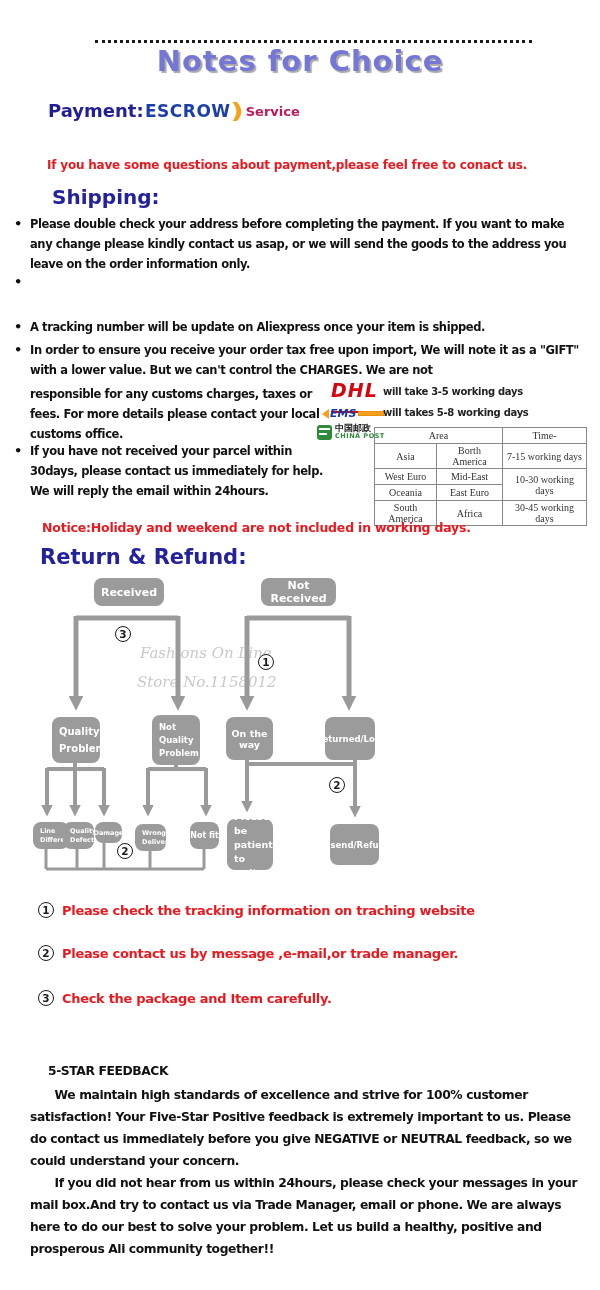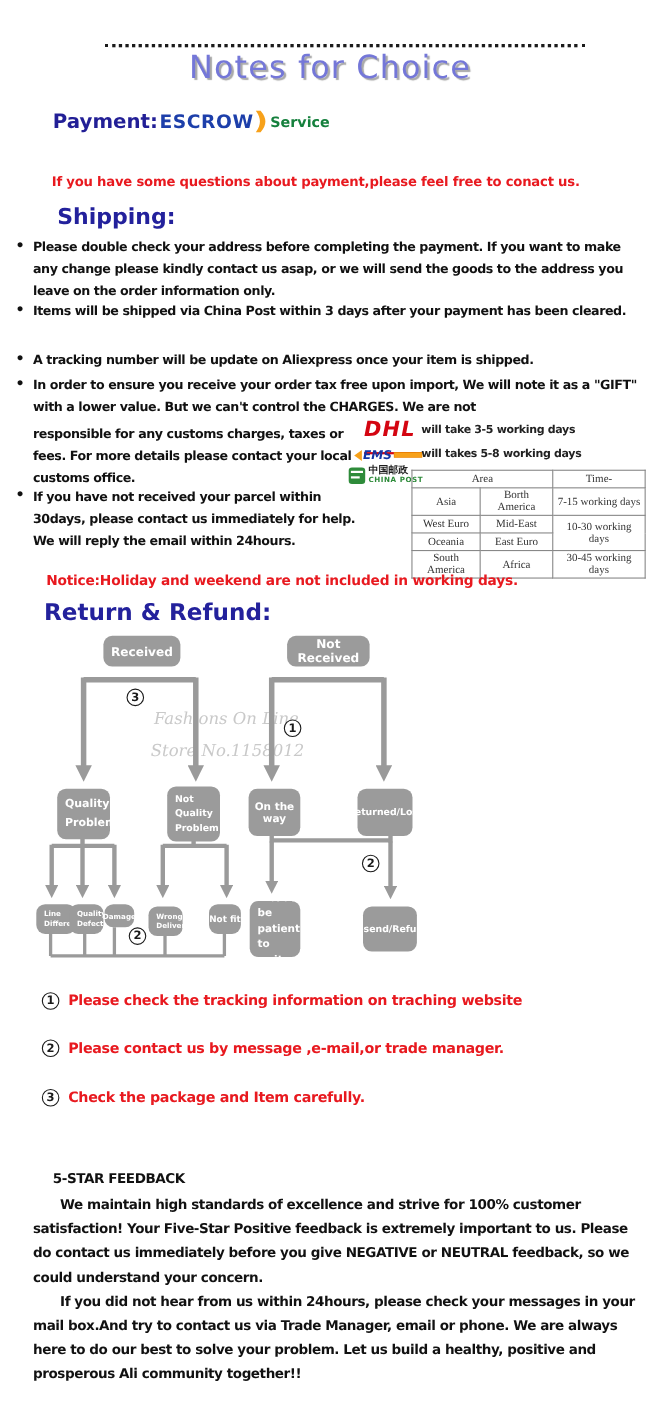--- a/index.html
+++ b/index.html
@@ -3,30 +3,30 @@
 <meta charset="utf-8">
 <style>
   * { margin:0; padding:0; box-sizing:border-box; }
   body { background:#ffffff; font-family:"DejaVu Sans", sans-serif; }
   #page { position:relative; width:600px; height:1290px; background:#ffffff; overflow:hidden; }
 
   .abs { position:absolute; }
 
   
   .dotted-line { top:40px; left:95px; width:437px; border-top:3px dotted #1b1b1b; }
-  .title { top:44px; left:0; width:600px; text-align:center; font-size:29px; font-weight:normal;
+  .title { top:44px; left:0; width:600px; text-align:center; font-size:29px; font-weight:bold;
            color:#7477d8; letter-spacing:1px; text-shadow:2px 2px 1px #a8a8a8; }
 
   
   .payment-label { top:100px; left:48px; font-size:18px; font-weight:bold; color:#221f96; }
   .escrow-wrap { top:101px; left:145px; display:flex; align-items:center; }
   .escrow-text { font-size:17px; font-weight:bold; color:#1d3faa; letter-spacing:.5px; }
   .escrow-swoosh { font-size:22px; font-weight:bold; color:#f7a11a; margin:0 4px 0 1px;
                    transform:scaleX(1.35); display:inline-block; line-height:18px; }
-  .escrow-service { font-size:13px; font-weight:bold; color:#15803d; }
+  .escrow-service { font-size:13px; font-weight:bold; color:#be185d; }
   .payment-note { top:158px; left:47px; font-size:12px; font-weight:bold; color:#e8191f; letter-spacing:-.2px; }
 
   
   .h-blue { font-weight:bold; color:#23219c; }
   .shipping-heading { top:185px; left:52px; font-size:20px; }
   .rr-heading { top:545px; left:40px; font-size:21px; }
 
   
   .bullet { font-size:11.5px; font-weight:bold; color:#111; line-height:20px; letter-spacing:-.4px; }
   .bullet .dot { position:absolute; left:2px; top:0; font-size:13px; }
@@ -131,21 +131,20 @@
   <div class="abs payment-note">If you have some questions about payment,please feel free to conact us.</div>
 
   <div class="abs h-blue shipping-heading">Shipping:</div>
 
   <div class="abs bullet b1">
     <span class="dot">•</span>
     <div class="btxt">Please double check your address before completing the payment. If you want to make any change please kindly contact us asap, or we will send the goods to the address you leave on the order information only.</div>
   </div>
   <div class="abs bullet b2">
     <span class="dot">•</span>
-    <div class="btxt">Items will be shipped via China Post within 3 days after your payment has been cleared.</div>
   </div>
   <div class="abs bullet b3">
     <span class="dot">•</span>
     <div class="btxt">A tracking number will be update on Aliexpress once your item is shipped.</div>
   </div>
   <div class="abs bullet b4a">
     <span class="dot">•</span>
     <div class="btxt">In order to ensure you receive your order tax free upon import, We will note it as a "GIFT" with a lower value. But we can't control the CHARGES. We are not</div>
   </div>
   <div class="abs bullet b4b">responsible for any customs charges, taxes or fees. For more details please contact your local customs office.</div>

